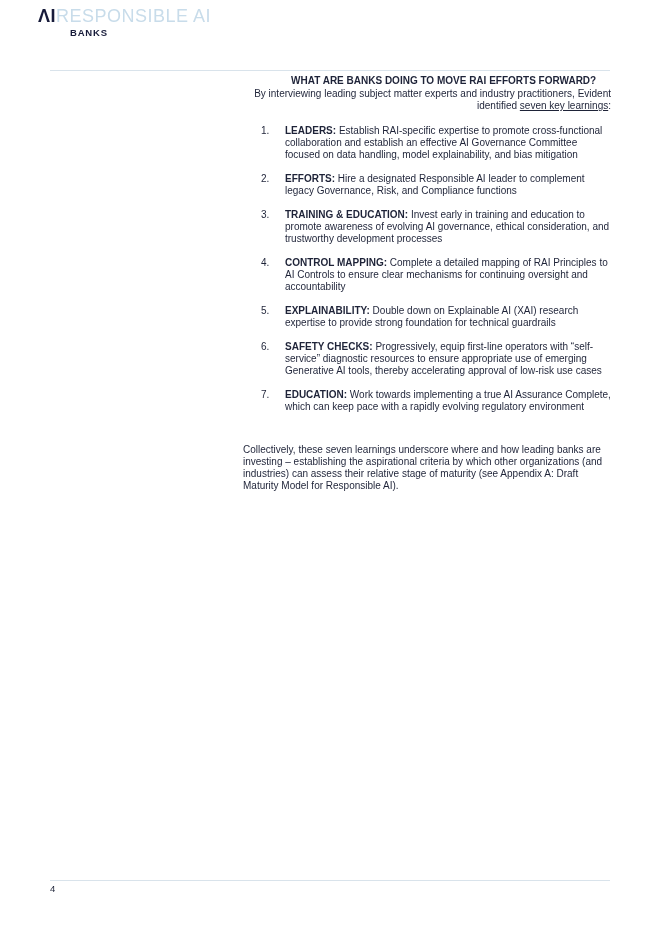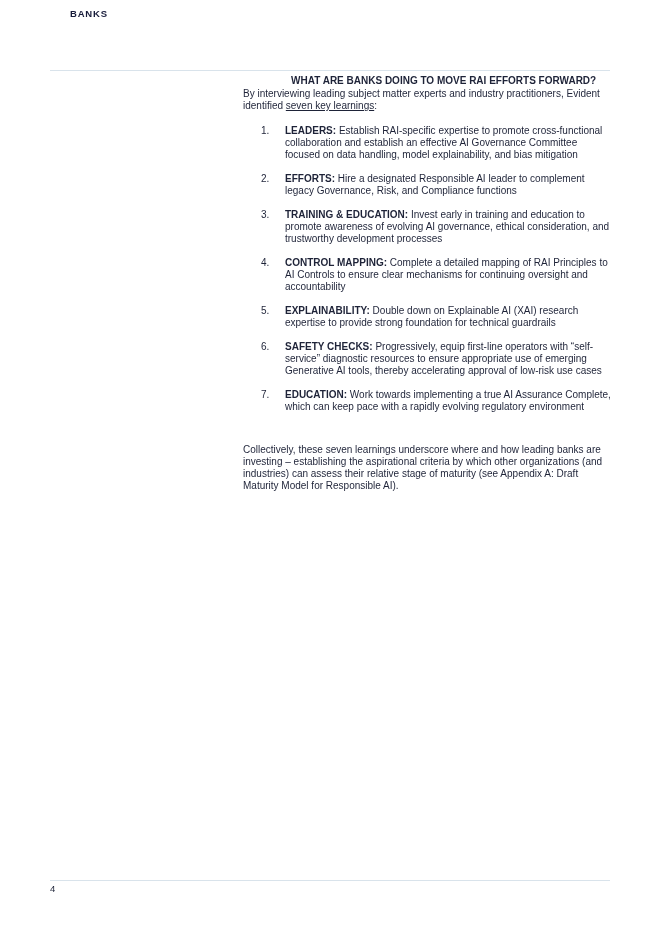--- a/index.html
+++ b/index.html
@@ -74,21 +74,21 @@
     width: 368px;
     font-size: 10px;
     line-height: 12px;
   }
   .heading {
     font-size: 10px;
     font-weight: 700;
     line-height: 12px;
     margin-left: 48px;
   }
-  .intro { margin-top: 1px; }
+  .intro { margin-top: 1px; text-align: right; }
   .intro .underlined { text-decoration: underline; }
 
   ol.learnings {
     list-style: none;
     margin-top: 13px;
     padding-left: 18px;
   }
   ol.learnings li {
     display: flex;
     margin-bottom: 12px;
@@ -109,20 +109,24 @@
     top: 883px;
     font-size: 9.5px;
     line-height: 11px;
     color: #1e2338;
   }
 </style>
 </head>
 <body>
 
 <div class="logo">
+  <span class="logo-row2">
+    <span class="logo-mark">ΛI</span>
+      <span class="logo-product">RESPONSIBLE AI</span>
+  </span>
   <span class="logo-banks">BANKS</span>
 </div>
 
 <div class="rule rule-top"></div>
 
 <div class="content">
   <div class="heading">WHAT ARE BANKS DOING TO MOVE RAI EFFORTS FORWARD?</div>
 
   <p class="intro"><span>By interviewing leading subject matter experts and industry practitioners, Evident identified </span><span class="underlined">seven key learnings</span><span>:</span></p>
 

